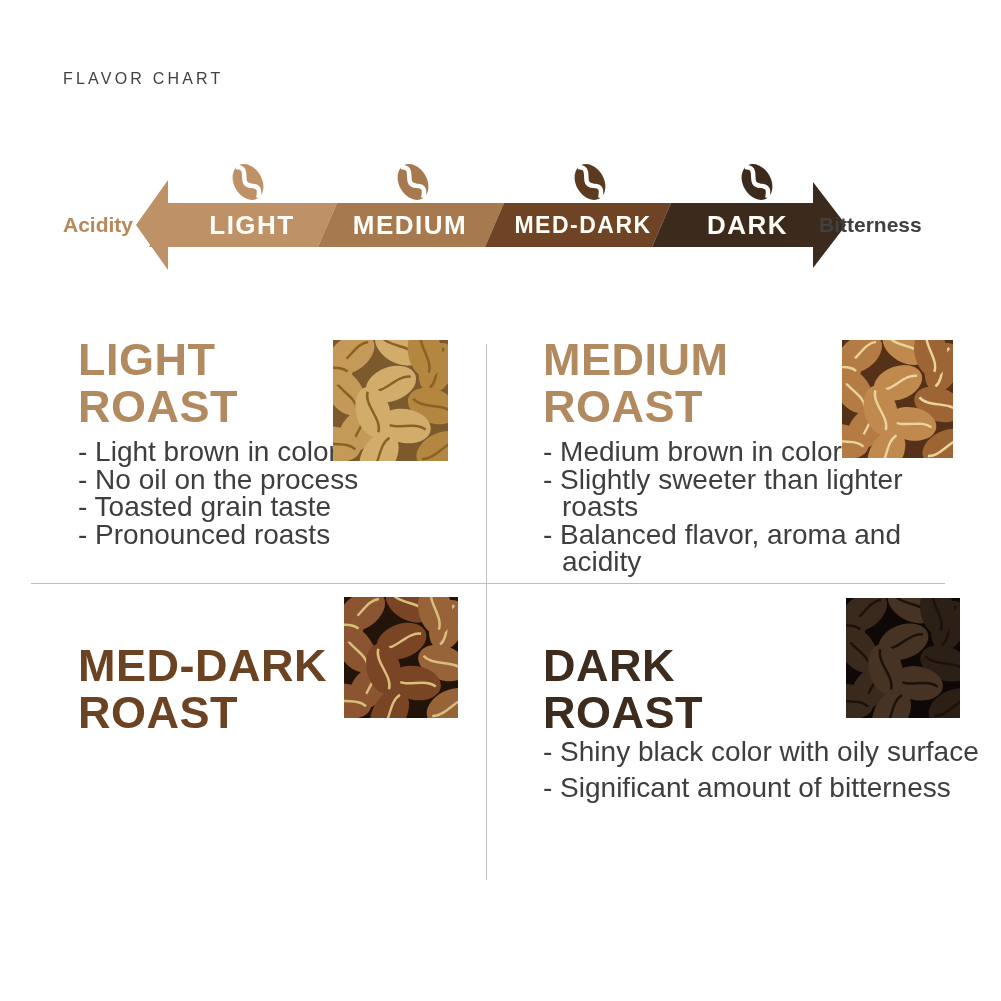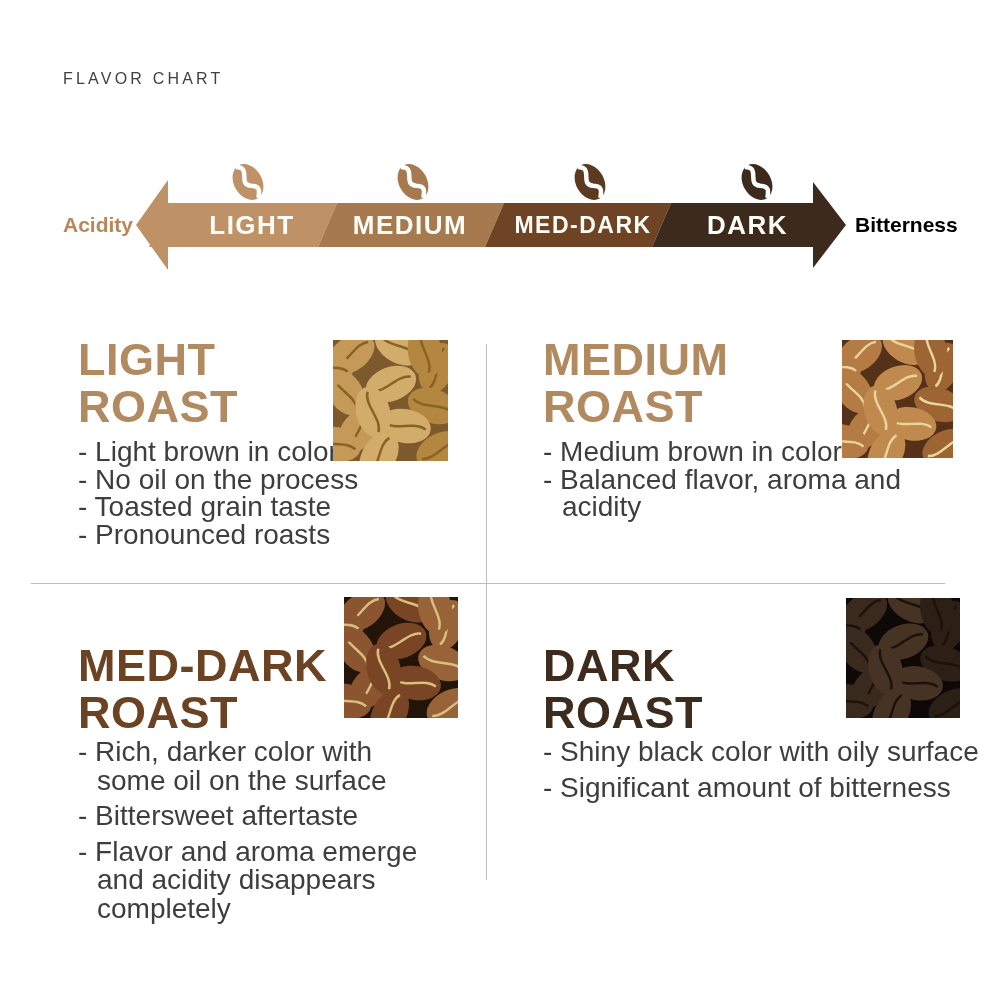--- a/index.html
+++ b/index.html
@@ -10,21 +10,21 @@
   .abs{position:absolute;}
   
   .page-title{
     left:63px;top:70px;font-size:16px;letter-spacing:3.2px;color:#414141;font-weight:500;
   }
   
   .scale-svg{left:0;top:0;}
   
   .end-label{top:211px;height:28px;line-height:28px;font-size:21px;font-weight:600;}
   .end-label.acidity{left:43px;color:#B8875A;margin-left:20px;}
-  .end-label.bitterness{left:855px;color:#000000;}
+  .end-label.bitterness{left:819px;color:#404040;}
   
   .seg-label{
     top:209px;height:32px;line-height:32px;text-align:center;
     font-weight:bold;font-size:26px;color:#FFFDF7;letter-spacing:1.5px;
   }
   .seg-label.s0{left:168px;width:168px;}
   .seg-label.s1{left:330px;width:160px;}
   .seg-label.s2{left:500px;width:166px;font-size:23px;}
   .seg-label.s3{left:676px;width:143px;}
   
@@ -110,35 +110,28 @@
       <li>- Toasted grain taste</li>
       <li>- Pronounced roasts</li>
     </ul>
   </section>
 
   <section class="quad q-tr">
     <h2 style="color: rgb(177, 138, 95);">MEDIUM
 ROAST</h2>
     <ul>
       <li>- Medium brown in color</li>
+      <li>- Slightly sweeter than lighter roasts</li>
       <li>- Balanced flavor, aroma and acidity</li>
     </ul>
   </section>
 
   <section class="quad bottom q-bl">
     <h2 style="color: rgb(107, 67, 35);">MED-DARK
 ROAST</h2>
-    <ul>
-      <li>- Rich, darker color with
-some oil on the surface</li>
-      <li>- Bittersweet aftertaste</li>
-      <li>- Flavor and aroma emerge
-and acidity disappears
-completely</li>
-    </ul>
   </section>
 
   <section class="quad bottom q-br">
     <h2 style="color: rgb(61, 43, 30);">DARK
 ROAST</h2>
     <ul>
       <li>- Shiny black color with oily surface</li>
       <li>- Significant amount of bitterness</li>
     </ul>
   </section>

